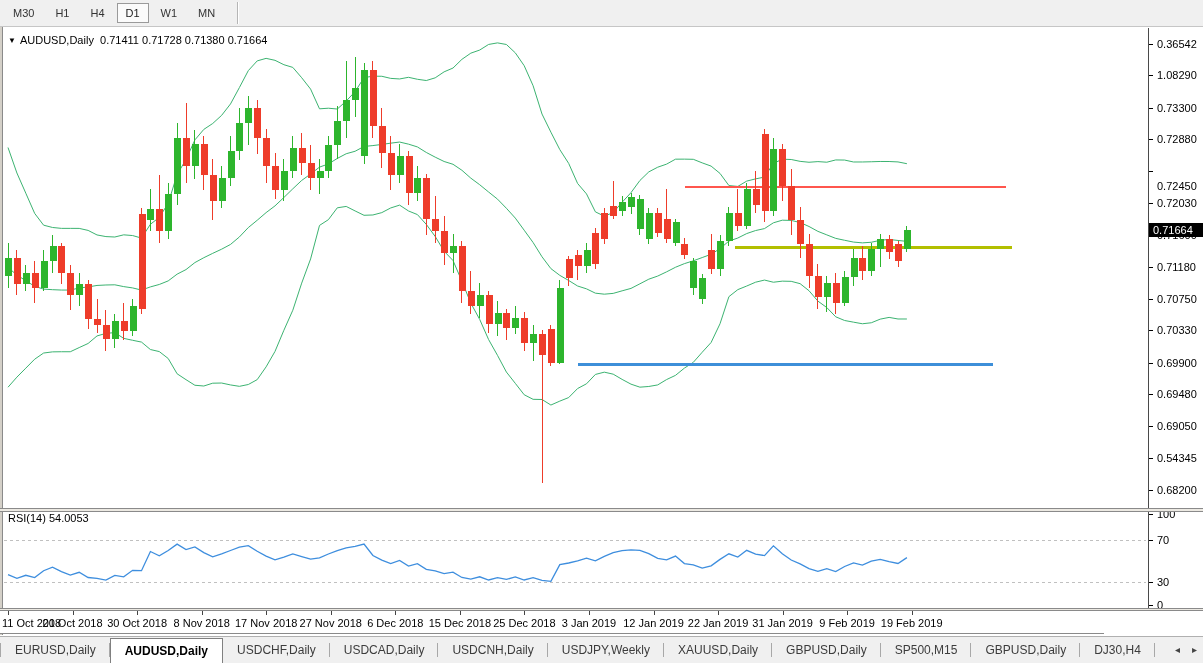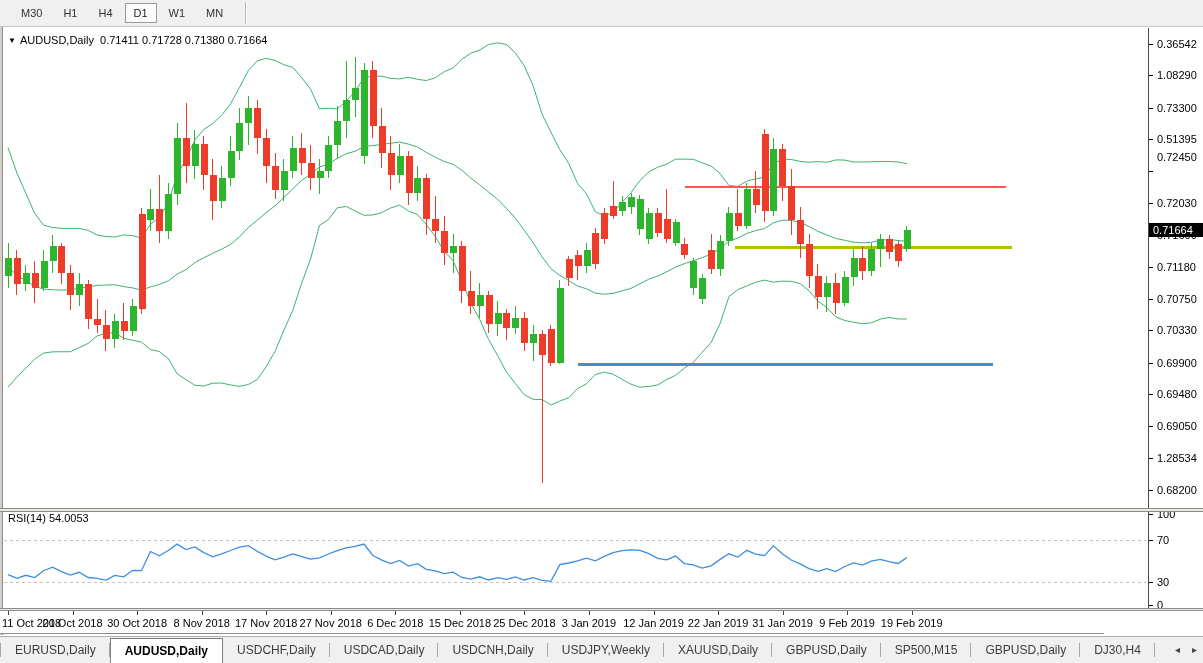--- a/index.html
+++ b/index.html
@@ -1,18 +1,18 @@
 <!DOCTYPE html>
 <html><head>
 <meta charset="utf-8">
 <style>
   html,body{margin:0;padding:0;background:#fff;width:1203px;height:663px;overflow:hidden;
     font-family:"Liberation Sans",sans-serif;font-size:11px;color:#000;position:relative;}
   .toolbar{position:absolute;left:0;top:0;width:1203px;height:27px;background:#f0f0f0;
-    border-bottom:1px solid #c6c6c6;display:flex;align-items:center;padding-left:12px;box-sizing:border-box;}
+    border-bottom:1px solid #c6c6c6;display:flex;align-items:center;padding-left:4px;box-sizing:border-box;}
   .tfbtn{padding:3px 8px;margin-right:3px;color:#333;border:1px solid transparent;cursor:default;}
   .tfbtn.active{background:#fbfbfb;border:1px solid #9a9a9a;color:#222;}
   .tb-sep{width:1px;height:22px;background:#b5b5b5;margin:0 10px;box-shadow:1px 0 0 #fff;}
   .left-edge{position:absolute;left:0;top:27px;width:2px;height:608px;background:#d4d0c8;border-right:1px solid #8a8a8a;}
   #main-svg{position:absolute;left:0;top:28px;}
   #rsi-svg{position:absolute;left:0;top:512px;}
   .price-axis{position:absolute;left:1148px;top:28px;width:55px;height:583px;border-left:1px solid #4a4a4a;background:#fff;}
   .pa-label{position:absolute;left:8px;width:46px;color:#000;}
   .pa-tick{position:absolute;left:0;width:4px;border-top:1px solid #000;}
   .price-tag{position:absolute;left:1149px;width:54px;height:14px;background:#000;color:#fff;
@@ -279,41 +279,41 @@
 <div class="splitter" style="top:608px;height:3px;"></div>
 
 <div class="price-axis" id="price-axis">
     <span class="pa-tick" style="top: 16px;"></span>
     <div class="pa-label" style="top: 10px;">0.36542</div>
     <span class="pa-tick" style="top: 47.4824px;"></span>
     <div class="pa-label" style="top: 41.4824px;">1.08290</div>
     <span class="pa-tick" style="top: 79.7143px;"></span>
     <div class="pa-label" style="top: 73.7143px;">0.73300</div>
     <span class="pa-tick" style="top: 111.197px;"></span>
-    <div class="pa-label" style="top: 105.197px;">0.51395</div>
+    <div class="pa-label" style="top: 105.197px;">0.72880</div>
     <span class="pa-tick" style="top: 143.429px;"></span>
-    <div class="pa-label" style="top: 123px;">0.72450</div>
+    <div class="pa-label" style="top: 152px;">0.72450</div>
     <span class="pa-tick" style="top: 174.911px;"></span>
     <div class="pa-label" style="top: 168.911px;">0.72030</div>
     <span class="pa-tick" style="top: 207.143px;"></span>
     <div class="pa-label" style="top: 201.143px;">0.71600</div>
     <span class="pa-tick" style="top: 238.625px;"></span>
     <div class="pa-label" style="top: 232.625px;">0.71180</div>
     <span class="pa-tick" style="top: 270.857px;"></span>
     <div class="pa-label" style="top: 264.857px;">0.70750</div>
     <span class="pa-tick" style="top: 302.339px;"></span>
     <div class="pa-label" style="top: 296.339px;">0.70330</div>
     <span class="pa-tick" style="top: 334.571px;"></span>
     <div class="pa-label" style="top: 328.571px;">0.69900</div>
     <span class="pa-tick" style="top: 366.054px;"></span>
     <div class="pa-label" style="top: 360.054px;">0.69480</div>
     <span class="pa-tick" style="top: 398.286px;"></span>
     <div class="pa-label" style="top: 392.286px;">0.69050</div>
     <span class="pa-tick" style="top: 429.768px;"></span>
-    <div class="pa-label" style="top: 423.768px;">1.28534</div>
+    <div class="pa-label" style="top: 423.768px;">0.54345</div>
     <span class="pa-tick" style="top: 462px;"></span>
     <div class="pa-label" style="top: 456px;">0.68200</div>
     <span class="pa-tick" style="top: 486px;"></span>
     <div class="pa-label" style="top: 480px;">100</div>
     <span class="pa-tick" style="top: 512px;"></span>
     <div class="pa-label" style="top: 506px;">70</div>
     <span class="pa-tick" style="top: 554px;"></span>
     <div class="pa-label" style="top: 548px;">30</div>
     <span class="pa-tick" style="top: 577px;"></span>
     <div class="pa-label" style="top: 571px;">0</div>

